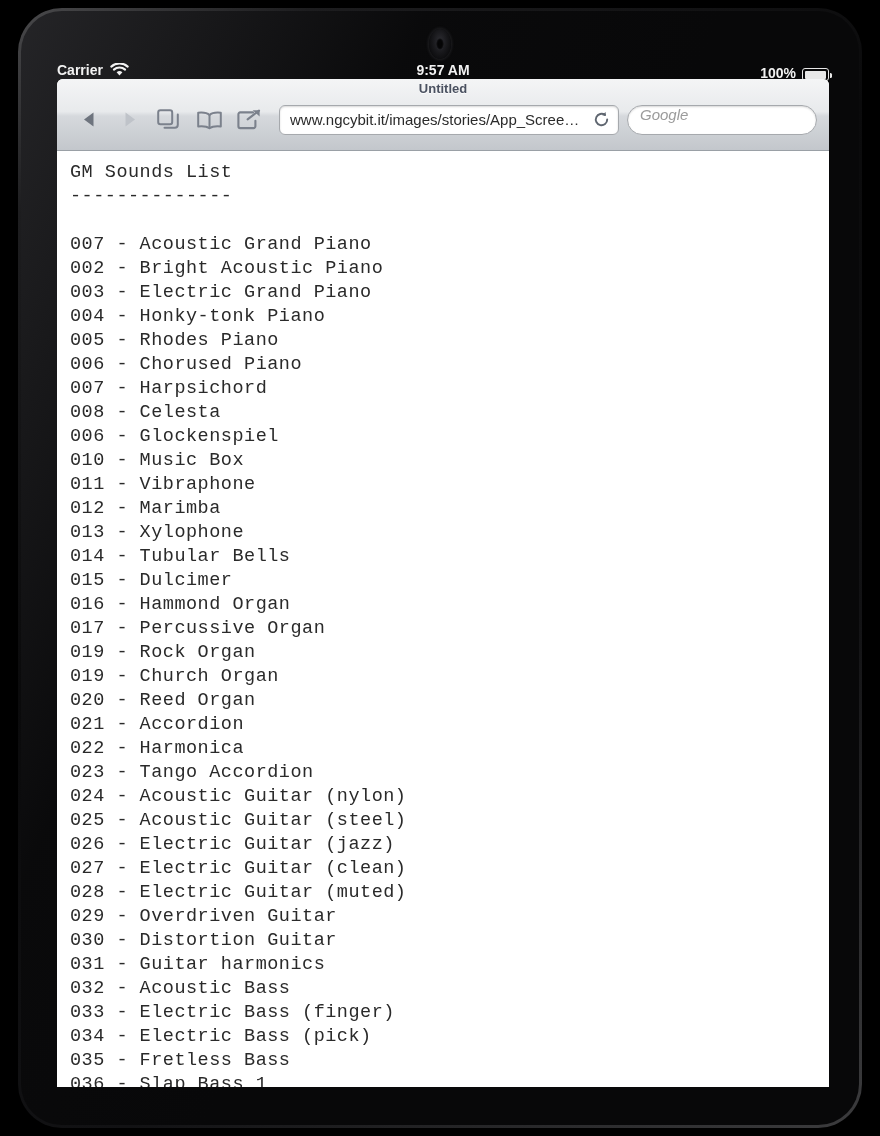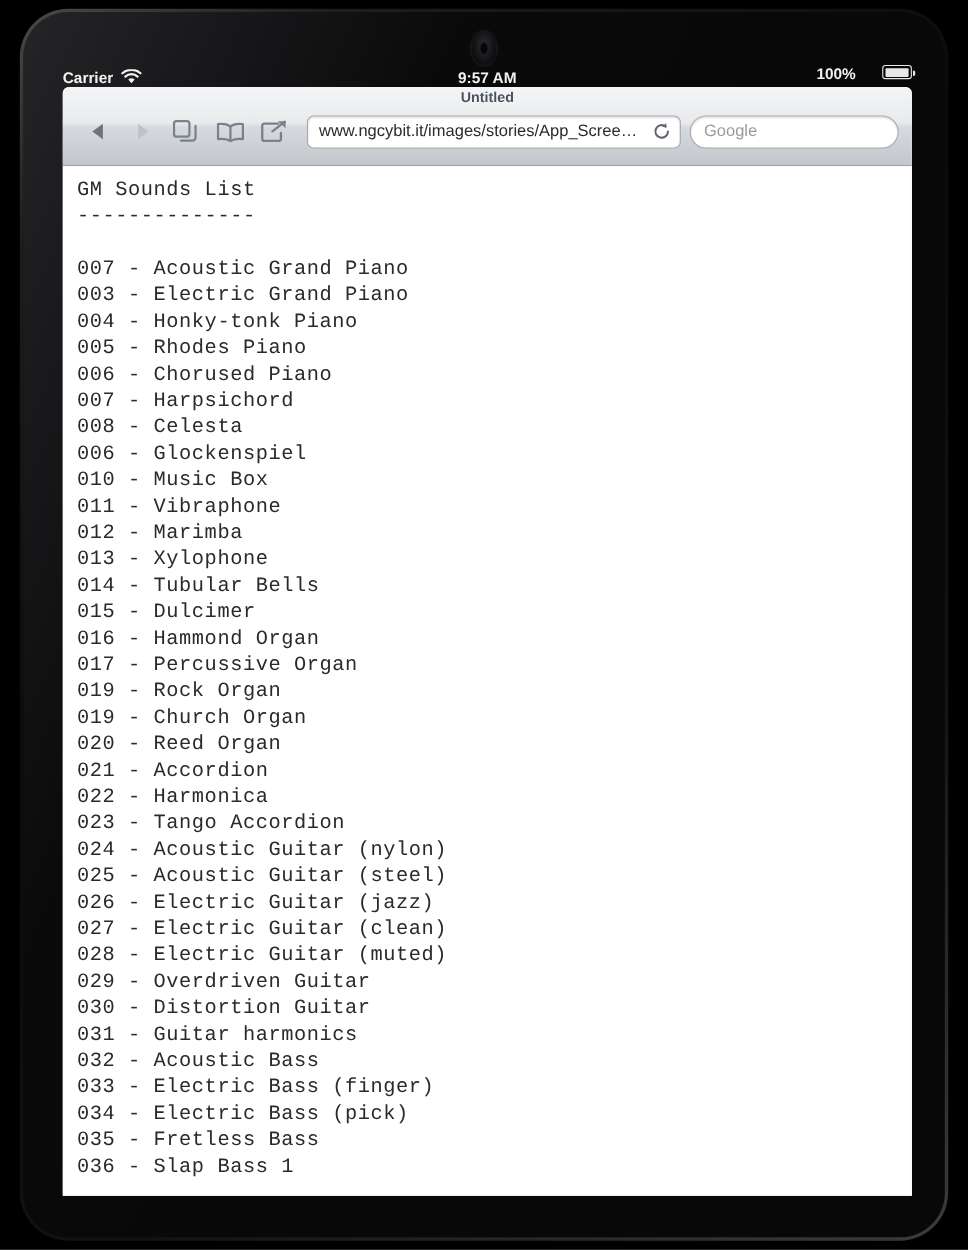--- a/index.html
+++ b/index.html
@@ -79,22 +79,22 @@
   #status-center {
     position: absolute;
     left: 0; right: 0; top: 0;
     text-align: center;
     line-height: 22px;
   }
   #status-right {
     position: absolute;
     right: 0; top: 0;
     display: flex;
-    align-items: flex-start;
-    gap: 24px;
+    align-items: flex-end;
+    gap: 6px;
     height: 22px;
   }
   .wifi-icon { display: block; }
   .battery-shell {
     width: 27px; height: 13px;
     border: 1.5px solid #e8e8e8;
     border-radius: 3px;
     position: relative;
     display: inline-block;
   }
@@ -190,22 +190,22 @@
   }
 
   #search-field {
     flex: 0 0 190px;
     height: 30px;
     background: #fff;
     border: 1px solid #a6a9ad;
     border-radius: 15px;
     box-shadow: inset 0 1px 2px rgba(0,0,0,0.16);
     display: flex;
-    align-items: center;
     padding: 0 12px;
+    font-style: italic;
   }
   #search-placeholder {
     font-size: 15px;
     color: #9b9b9b;
   }
 
   
   #page-content {
     height: 946px;
     background: #ffffff;
@@ -316,20 +316,21 @@
       </div>
 
       <div id="page-content">
         <div id="content-inner">
           <div class="code-line">--------------</div>
           <div class="code-line">GM Sounds List</div>
           <div class="code-line">--------------</div>
           <div class="blank-line"></div>
           <div id="list-lines">
               <div class="code-line">007 - Acoustic Grand Piano</div>
+              <div class="code-line">002 - Bright Acoustic Piano</div>
               <div class="code-line">003 - Electric Grand Piano</div>
               <div class="code-line">004 - Honky-tonk Piano</div>
               <div class="code-line">005 - Rhodes Piano</div>
               <div class="code-line">006 - Chorused Piano</div>
               <div class="code-line">007 - Harpsichord</div>
               <div class="code-line">008 - Celesta</div>
               <div class="code-line">006 - Glockenspiel</div>
               <div class="code-line">010 - Music Box</div>
               <div class="code-line">011 - Vibraphone</div>
               <div class="code-line">012 - Marimba</div>

